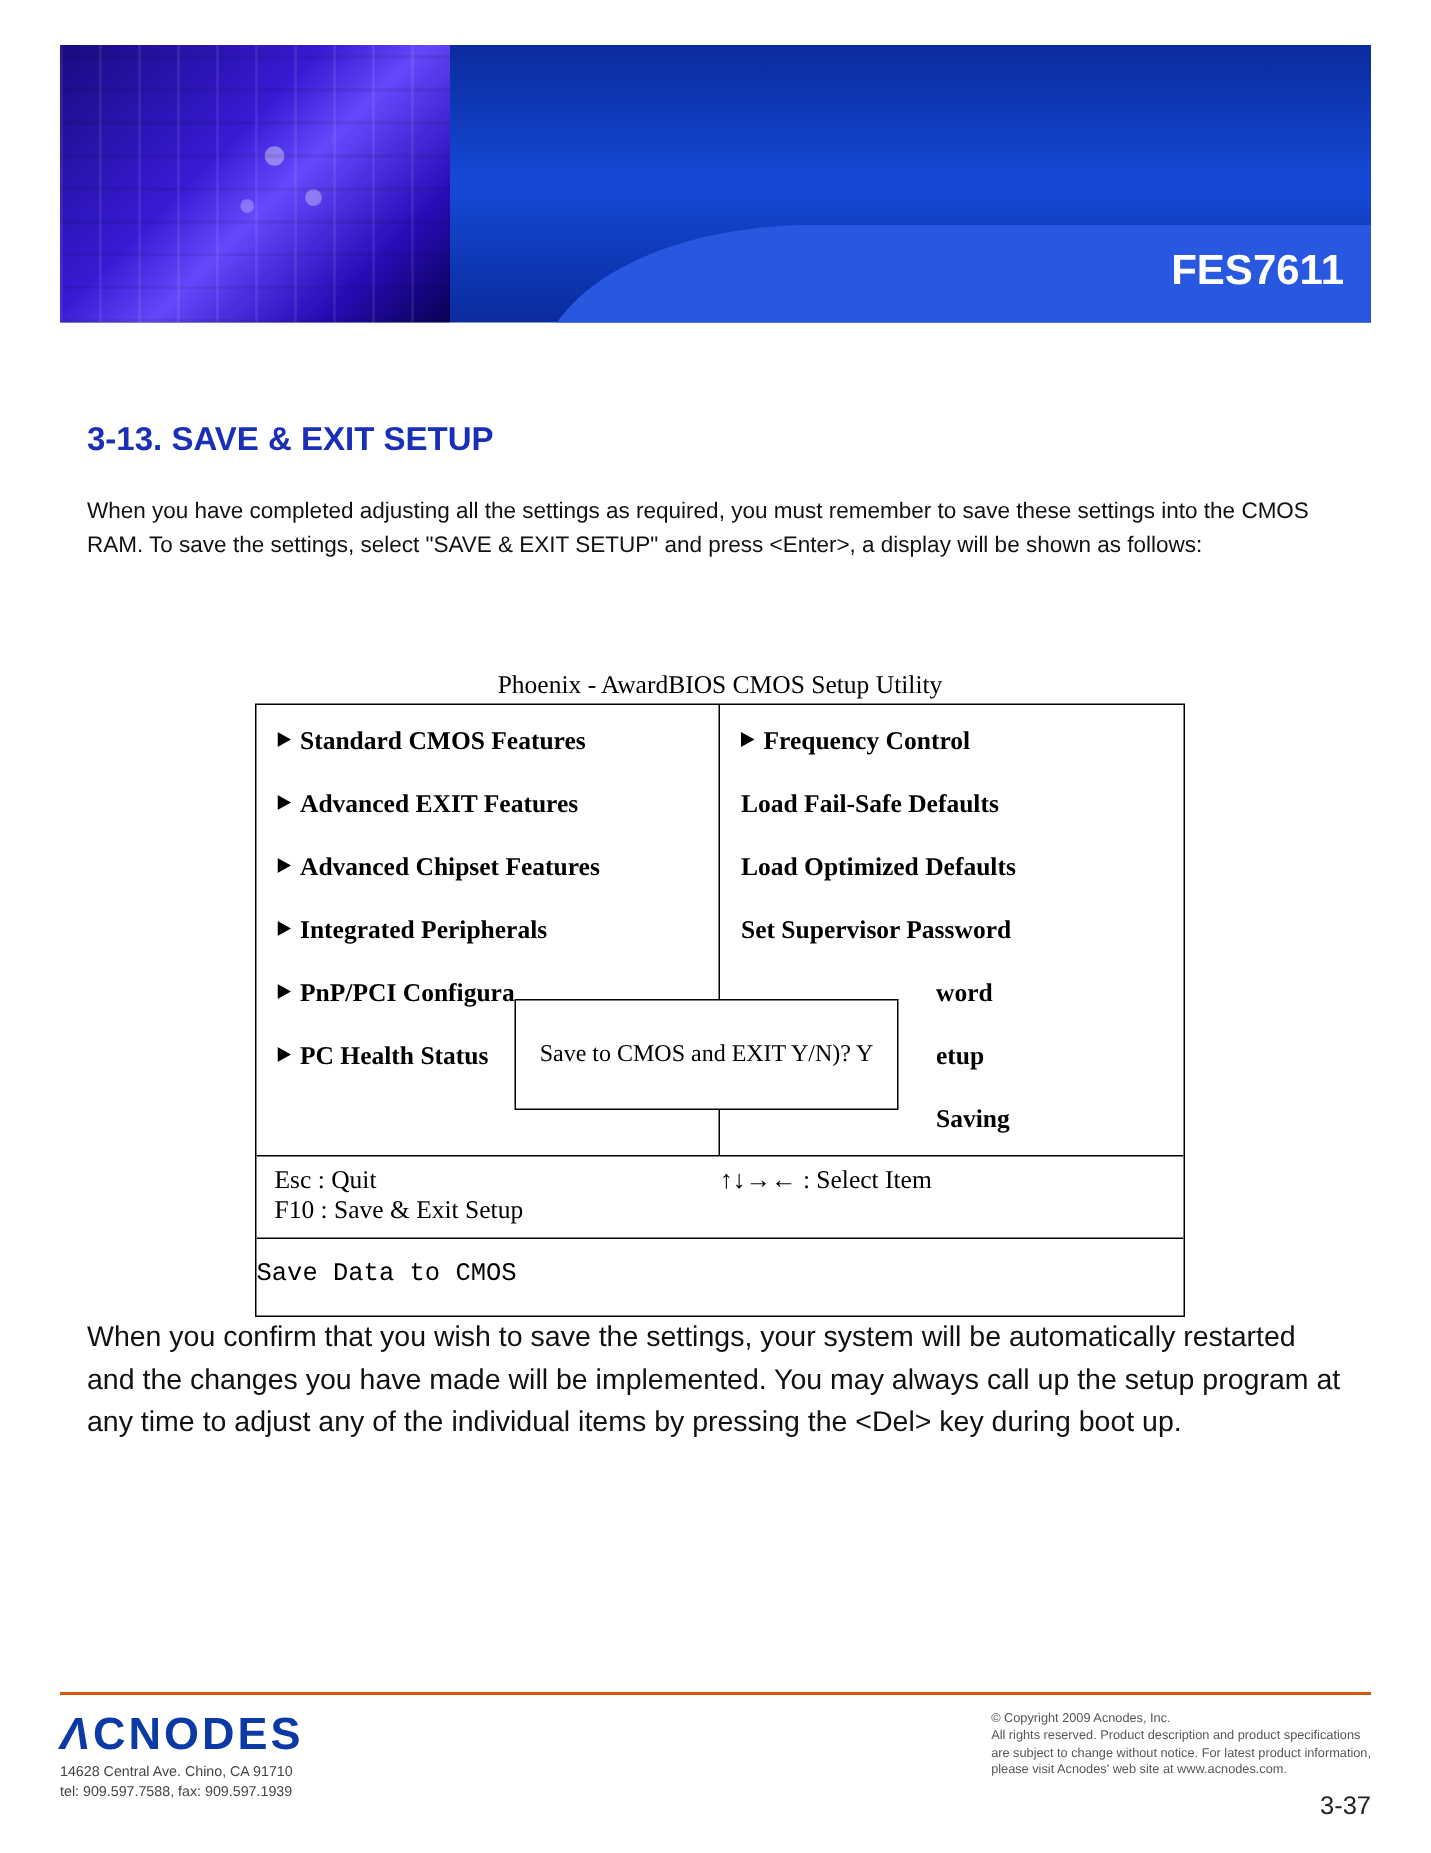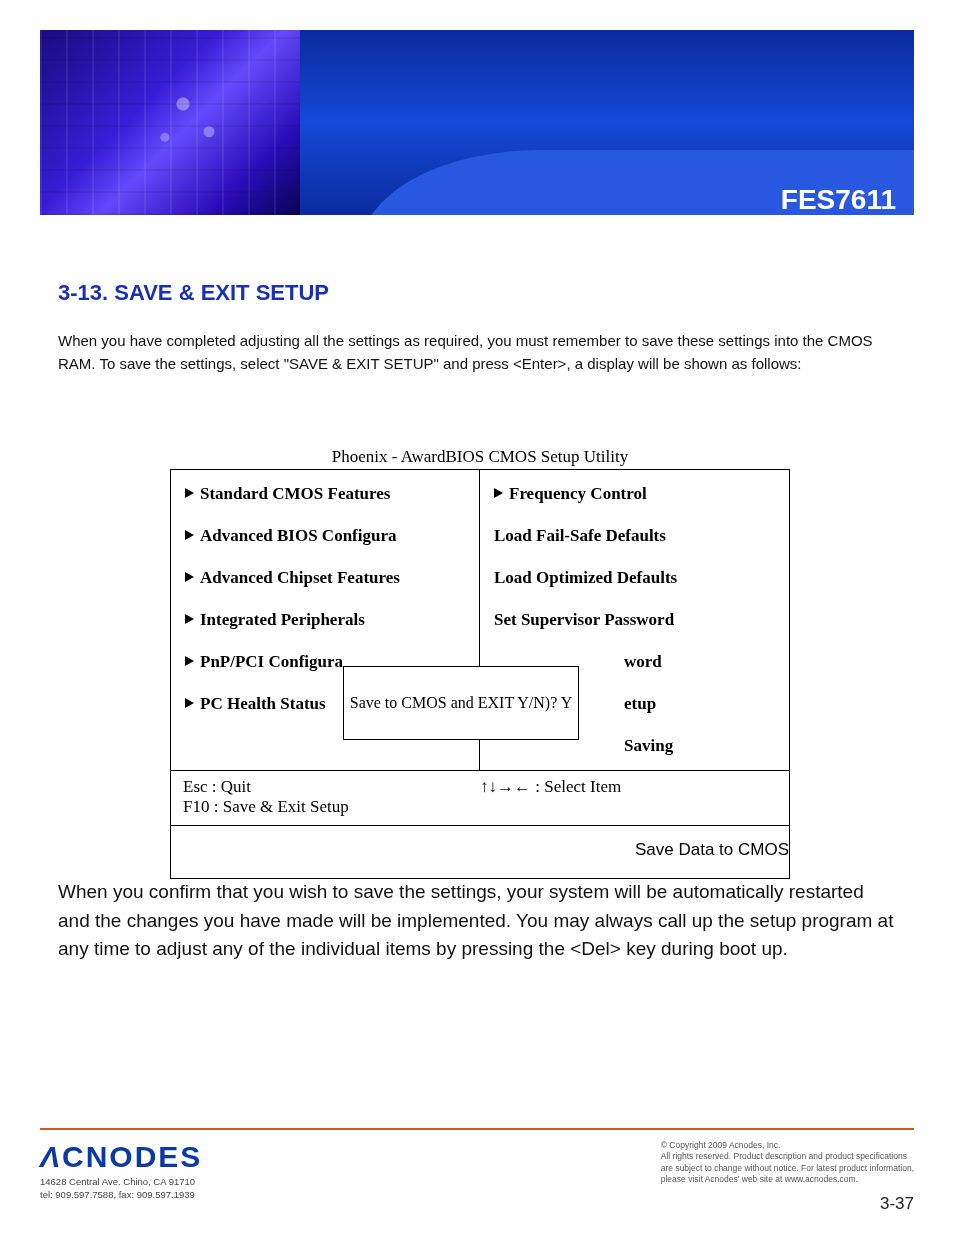--- a/index.html
+++ b/index.html
@@ -44,21 +44,21 @@
       inset: 0;
       background:
         repeating-linear-gradient(90deg, rgba(255,255,255,0.08) 0 2px, transparent 2px 26px),
         repeating-linear-gradient(0deg, rgba(0,0,0,0.08) 0 2px, transparent 2px 22px),
         radial-gradient(circle at 55% 40%, rgba(255,255,255,0.4) 0 6px, transparent 7px),
         radial-gradient(circle at 65% 55%, rgba(255,255,255,0.35) 0 5px, transparent 6px),
         radial-gradient(circle at 48% 58%, rgba(255,255,255,0.3) 0 4px, transparent 5px);
     }
     .header-product {
       position: absolute;
-      top: 154px;
+      top: 134px;
       right: 18px;
       color: #fff;
       font-family: Arial, sans-serif;
       font-size: 28px;
       font-weight: bold;
     }
     .header-sub {
       position: absolute;
       top: 172px;
       right: 18px;
@@ -130,21 +130,21 @@
       border-top: 5px solid transparent;
       border-bottom: 5px solid transparent;
       border-left: 9px solid #000;
       margin-right: 6px;
       vertical-align: 1px;
     }
     .bios-popup {
       position: absolute;
       top: 196px;
       left: 172px;
-      width: 236px;
+      width: 256px;
       height: 74px;
       border: 1.5px solid #000;
       background: white;
       display: flex;
       align-items: center;
       justify-content: center;
       font-family: "Times New Roman", serif;
       font-size: 16px;
       z-index: 5;
     }
@@ -152,23 +152,23 @@
       border-top: 1.5px solid #000;
       display: flex;
       padding: 6px 12px 8px 12px;
       font-family: "Times New Roman", serif;
       font-size: 17px;
     }
     .bios-mid .mid-left { width: 50%; font-family: Liberation Serif, serif; }
     .bios-mid .mid-right { width: 50%; }
     .bios-bottom {
       border-top: 1.5px solid #000;
-      text-align: right;
+      text-align: left;
       padding: 14px 0 18px 0;
-      font-family: Liberation Sans, sans-serif;
+      font-family: Liberation Mono, monospace;
       font-size: 17px;
     }
     .outro {
       position: absolute;
       top: 878px;
       left: 58px;
       right: 58px;
       font-family: Arial, sans-serif;
       font-size: 19px;
       line-height: 1.5;
@@ -235,21 +235,21 @@
 <div class="section-title">3-13. SAVE &amp; EXIT SETUP</div>
 
 <div class="intro">When you have completed adjusting all the settings as required, you must remember to save these settings into the CMOS RAM. To save the settings, select "SAVE &amp; EXIT SETUP" and press &lt;Enter&gt;, a display will be shown as follows:</div>
 
 <div class="bios-wrapper">
   <div class="bios-caption">Phoenix - AwardBIOS CMOS Setup Utility</div>
   <div class="bios-box">
     <div class="bios-top">
       <div class="bios-col left">
         <div class="bios-item"><span class="tri"></span><span>Standard CMOS Features</span></div>
-        <div class="bios-item"><span class="tri"></span><span>Advanced BIOS Configura</span></div>
+        <div class="bios-item"><span class="tri"></span><span>Advanced EXIT Features</span></div>
         <div class="bios-item"><span class="tri"></span><span>Advanced Chipset Features</span></div>
         <div class="bios-item"><span class="tri"></span><span>Integrated Peripherals</span></div>
         <div class="bios-item"><span class="tri"></span><span>PnP/PCI Configura</span></div>
         <div class="bios-item"><span class="tri"></span><span>PC Health Status</span></div>
       </div>
       <div class="bios-col">
         <div class="bios-item"><span class="tri"></span><span>Frequency Control</span></div>
         <div class="bios-item"><span>Load Fail-Safe Defaults</span></div>
         <div class="bios-item"><span>Load Optimized Defaults</span></div>
         <div class="bios-item"><span>Set Supervisor Password</span></div>

